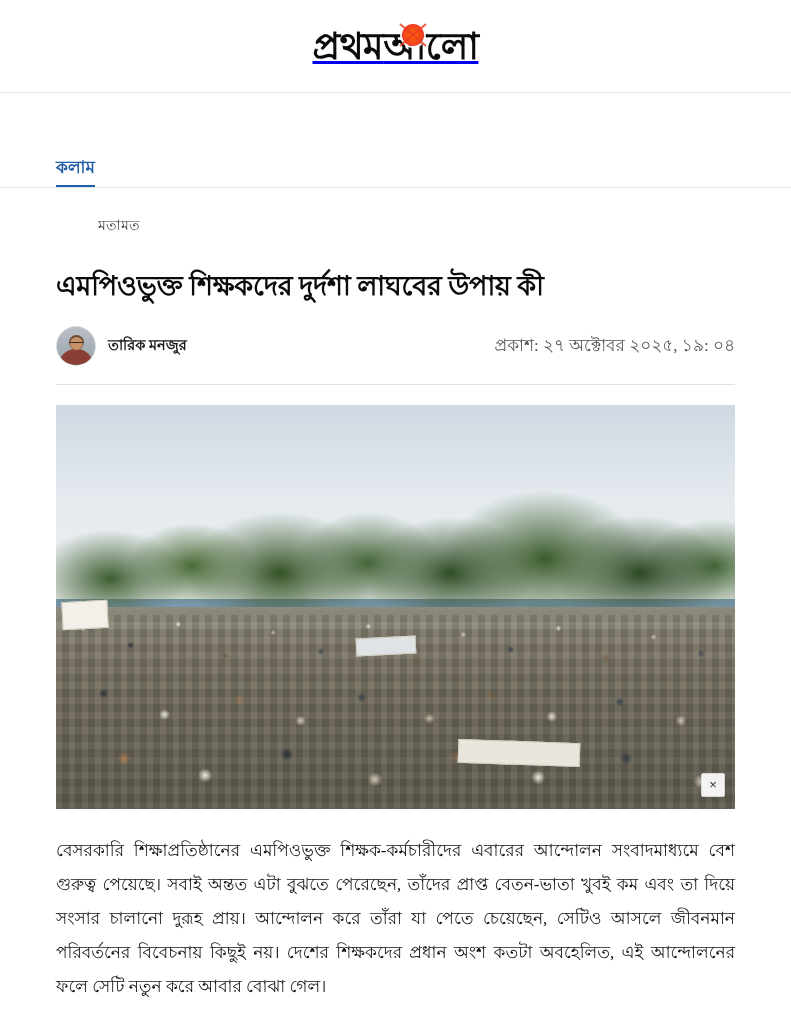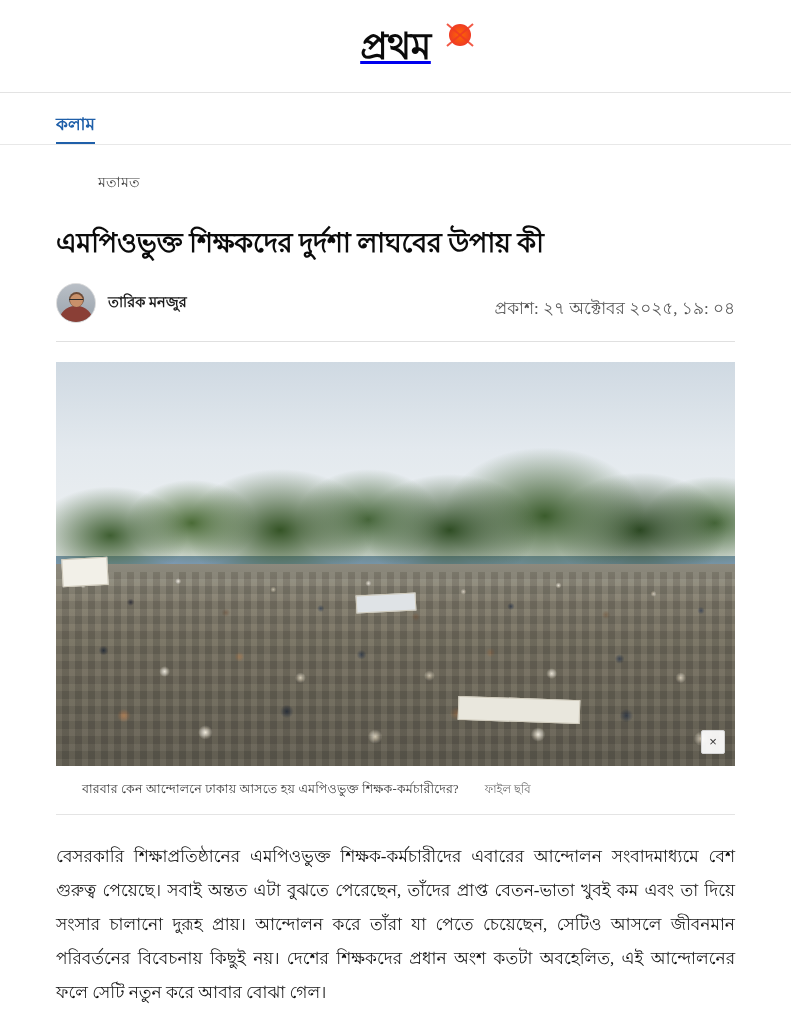--- a/index.html
+++ b/index.html
@@ -82,20 +82,21 @@
   .section-tab {
     display: inline-block;
     font-family: "Liberation Serif", serif;
     font-size: 17px;
     font-weight: bold;
     color: #1f5fa9;
     padding-bottom: 7px;
     border-bottom: 2px solid #1f5fa9;
     text-decoration: none;
     line-height: 1.2;
+    margin-top: 43px;
   }
 
   
   .article {
     padding: 0 56px;
   }
   .kicker {
     font-family: "Liberation Serif", serif;
     font-size: 14px;
     color: #3d3d3d;
@@ -109,21 +110,21 @@
     font-weight: bold;
     line-height: 1.38;
     color: #0b0b0b;
     margin: 30px 0 0 0;
     letter-spacing: -0.2px;
   }
 
   .byline-row {
     margin-top: 20px;
     display: flex;
-    align-items: flex-end;
+    align-items: center;
     justify-content: space-between;
   }
   .byline-left {
     display: flex;
     align-items: center;
     gap: 12px;
   }
   .avatar {
     width: 38px;
     height: 38px;
@@ -325,20 +326,21 @@
 </style>
 </head>
 <body>
 
 <div class="page">
 
   <header class="masthead">
     <a class="logo-wrap" href="#">
       <span class="logo-text">প্রথম</span>
       <span class="logo-sun"></span>
+      <span class="logo-text">আলো</span>
     </a>
   </header>
 
   <nav class="section-nav">
     <a class="section-tab" href="#">কলাম</a>
   </nav>
 
   <article class="article">
 
     <div class="kicker">মতামত</div>
@@ -366,22 +368,18 @@
         <span class="sky"></span>
         <span class="trees"></span>
         <span class="ground"></span>
         <span class="crowd"></span>
         <span class="crowd2"></span>
         <span class="banner b1"></span>
         <span class="banner b3"></span>
         <span class="banner b2"></span>
         <span class="photo-close">×</span>
       </div>
-      <figcaption class="caption">
-        <span class="caption-text">বারবার কেন আন্দোলনে ঢাকায় আসতে হয় এমপিওভুক্ত শিক্ষক-কর্মচারীদের?</span>
-        <span class="caption-credit">ফাইল ছবি</span>
-      </figcaption>
     </figure>
 
     <p class="body-text">বেসরকারি শিক্ষাপ্রতিষ্ঠানের এমপিওভুক্ত শিক্ষক-কর্মচারীদের এবারের আন্দোলন সংবাদমাধ্যমে বেশ গুরুত্ব পেয়েছে। সবাই অন্তত এটা বুঝতে পেরেছেন, তাঁদের প্রাপ্ত বেতন-ভাতা খুবই কম এবং তা দিয়ে সংসার চালানো দুরূহ প্রায়। আন্দোলন করে তাঁরা যা পেতে চেয়েছেন, সেটিও আসলে জীবনমান পরিবর্তনের বিবেচনায় কিছুই নয়। দেশের শিক্ষকদের প্রধান অংশ কতটা অবহেলিত, এই আন্দোলনের ফলে সেটি নতুন করে আবার বোঝা গেল।</p>
 
   </article>
 </div>
 
 </body></html>

